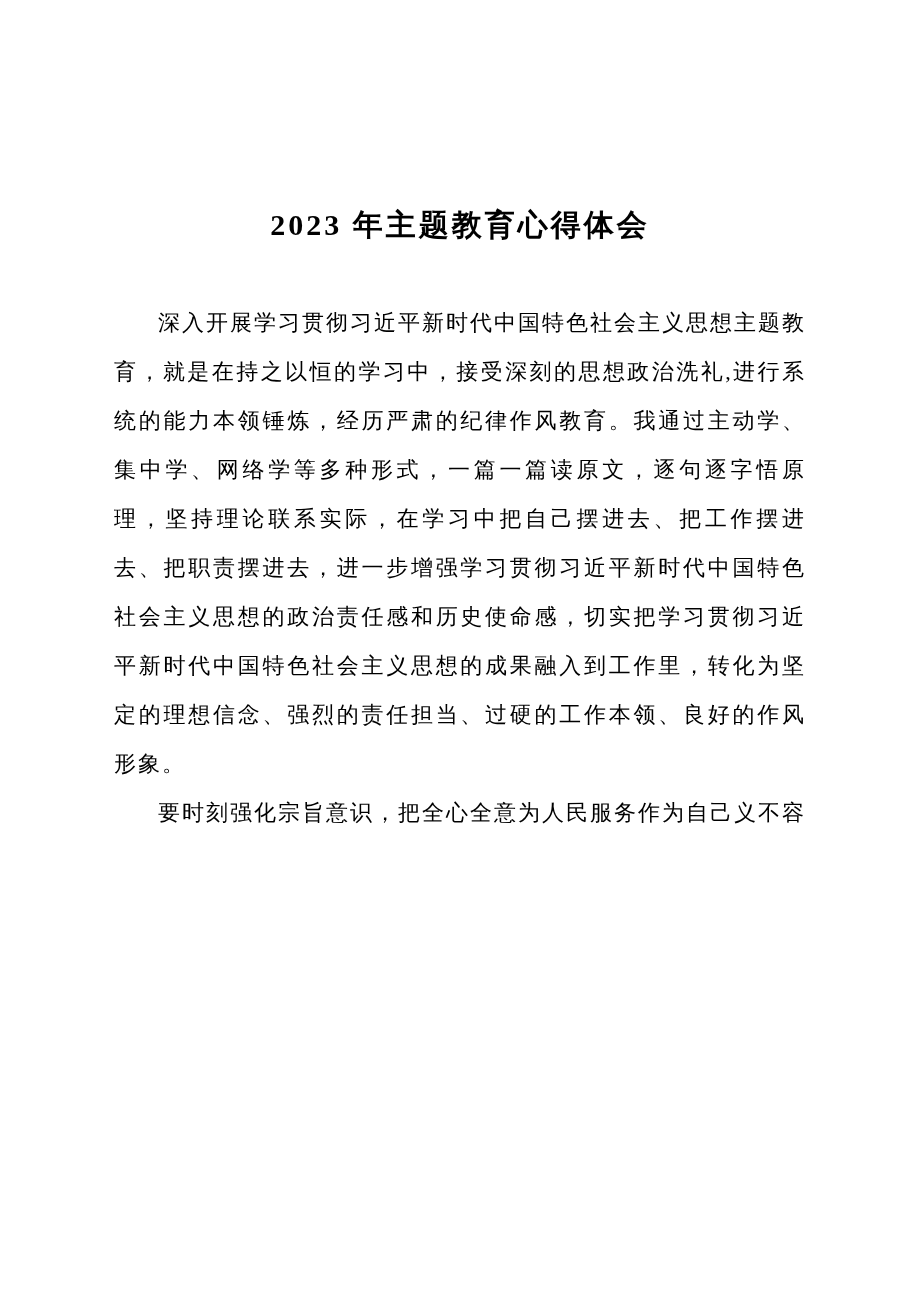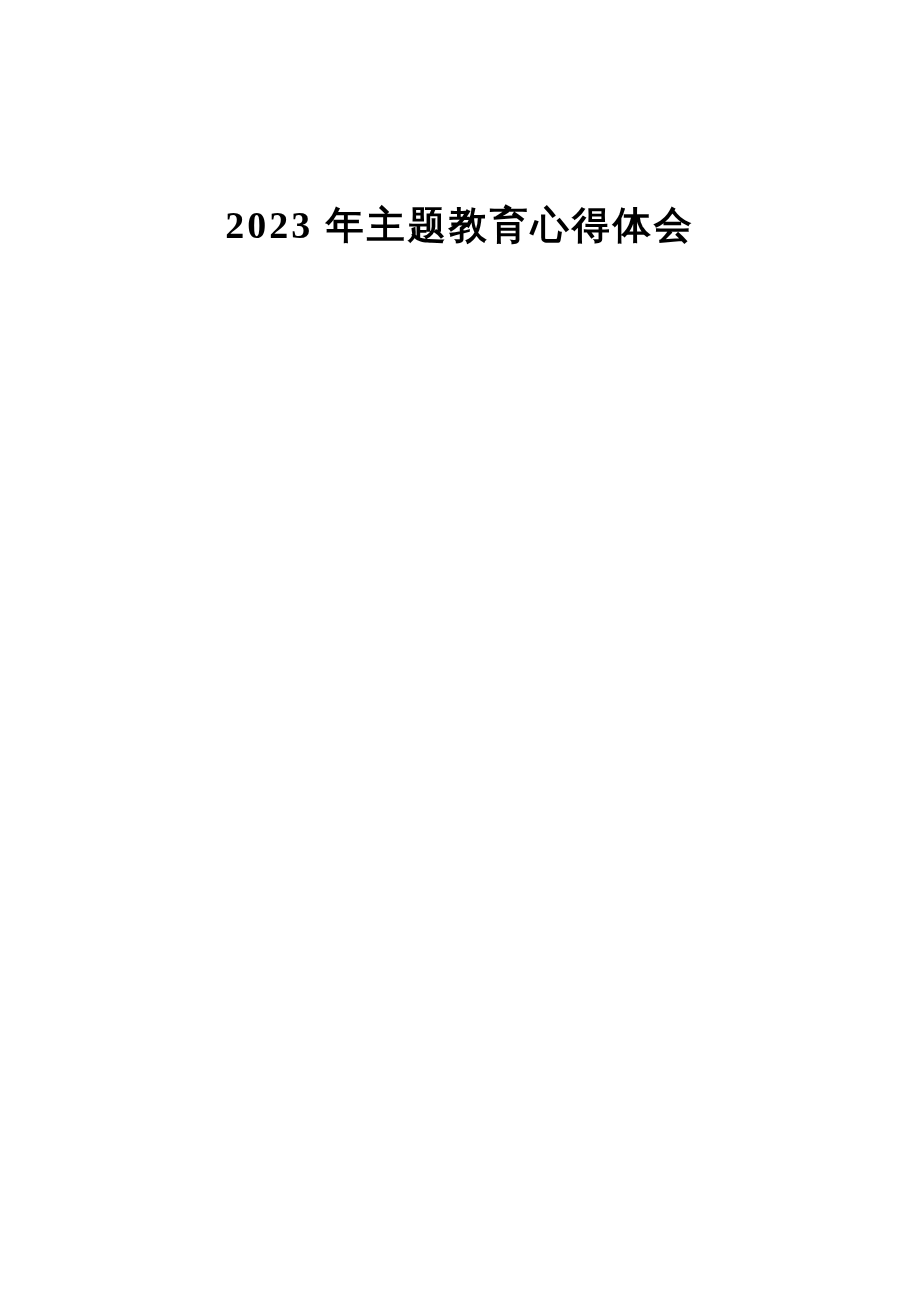--- a/index.html
+++ b/index.html
@@ -17,21 +17,21 @@
     background: #ffffff;
     box-sizing: border-box;
     padding: 204px 114px 40px 114px;
     overflow: hidden;
     color: #000000;
     font-family: "Liberation Serif", "DejaVu Serif", serif;
   }
   .doc-title {
     margin: 0 0 52px 0;
     text-align: center;
-    font-size: 38px;
+    font-size: 30px;
     font-weight: bold;
     letter-spacing: 3px;
     line-height: 42px;
     color: #000000;
   }
   .doc-body {
     width: 100%;
   }
   .doc-para {
     margin: 0;
@@ -43,14 +43,16 @@
     color: #000000;
     word-break: break-all;
   }
 </style>
 </head>
 <body>
 
 <div class="page">
   <h1 class="doc-title">2023 年主题教育心得体会</h1>
   <div class="doc-body">
+    <p class="doc-para">深入开展学习贯彻习近平新时代中国特色社会主义思想主题教育，就是在持之以恒的学习中，接受深刻的思想政治洗礼,进行系统的能力本领锤炼，经历严肃的纪律作风教育。我通过主动学、集中学、网络学等多种形式，一篇一篇读原文，逐句逐字悟原理，坚持理论联系实际，在学习中把自己摆进去、把工作摆进去、把职责摆进去，进一步增强学习贯彻习近平新时代中国特色社会主义思想的政治责任感和历史使命感，切实把学习贯彻习近平新时代中国特色社会主义思想的成果融入到工作里，转化为坚定的理想信念、强烈的责任担当、过硬的工作本领、良好的作风形象。</p>
+    <p class="doc-para">要时刻强化宗旨意识，把全心全意为人民服务作为自己义不容</p>
   </div>
 </div>
 
 </body></html>

